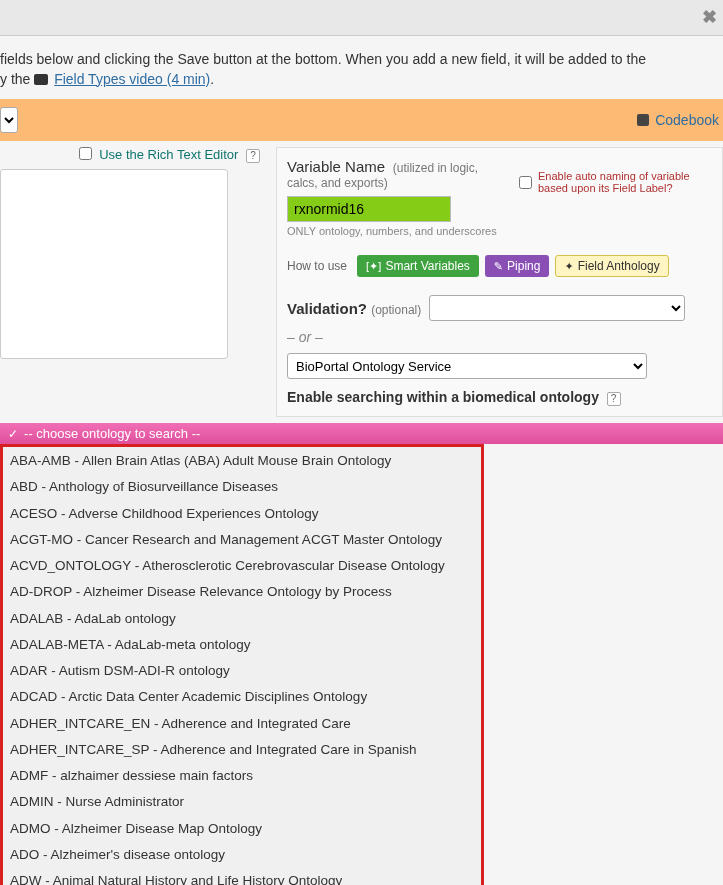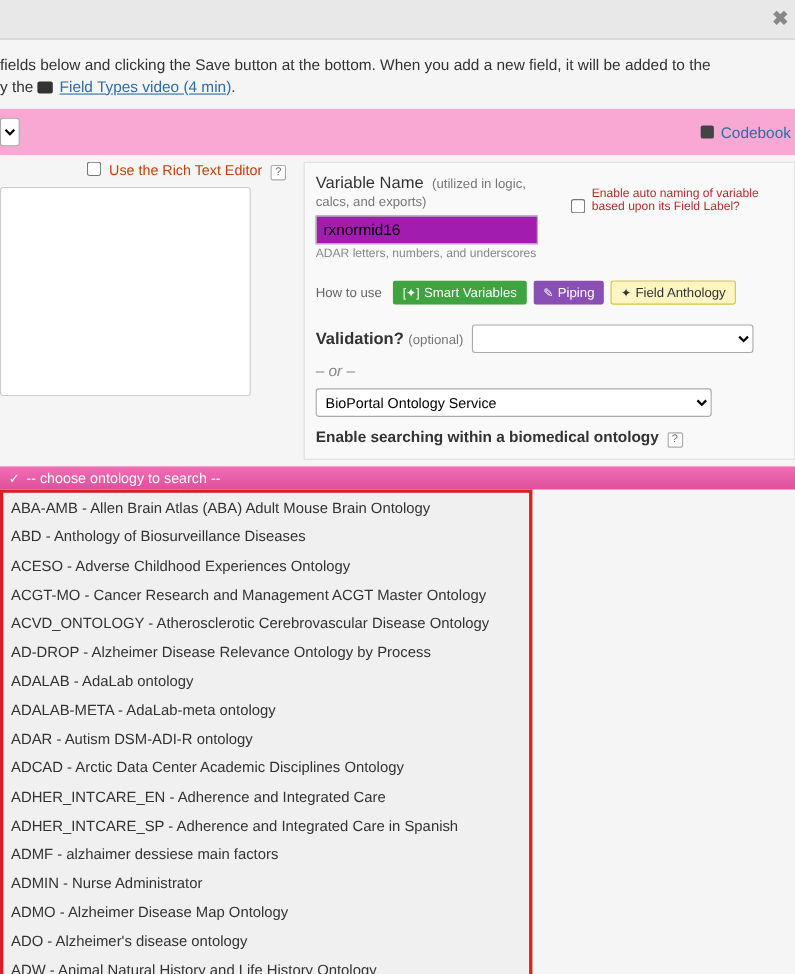--- a/index.html
+++ b/index.html
@@ -46,21 +46,21 @@
       background: #333;
       border-radius: 2px;
       position: relative;
       vertical-align: -1px;
       margin-right: 2px;
     }
     .toolbar-row {
       display: flex;
       align-items: center;
       padding: 8px 4px 8px 0;
-      background: #f9a8d4;
+      background: #fdba74;
     }
     .small-select {
       width: 18px;
       height: 26px;
       border: 1px solid #aaa;
       background: #fff;
       border-radius: 3px;
     }
     .spacer { flex: 1; }
     .codebook-link {
@@ -88,21 +88,21 @@
       width: 264px;
       padding-left: 0;
     }
     .rte-row {
       text-align: right;
       padding-right: 4px;
       font-size: 13px;
       margin-bottom: 6px;
     }
     .rte-row input[type=checkbox] { margin-right: 4px; vertical-align: -1px; }
-    .rte-label { color: #c2410c; cursor: pointer; }
+    .rte-label { color: #0f766e; cursor: pointer; }
     .help-q {
       display: inline-block;
       border: 1px solid #aaa;
       width: 14px;
       height: 14px;
       line-height: 12px;
       text-align: center;
       font-size: 10px;
       color: #666;
       margin-left: 4px;
@@ -121,32 +121,32 @@
       flex: 1;
       border: 1px solid #ddd;
       background: #f9f9f9;
       padding: 10px 10px 10px 10px;
     }
     .varname-row { display: flex; align-items: flex-start; gap: 12px; }
     .varname-left { flex: 0 0 220px; }
     .varname-title { font-weight: normal; font-size: 15px; display: inline; }
     .varname-hint { font-size: 12px; color: #777; margin-left: 4px; }
     .varname-input {
-      width: 202px;
+      width: 164px;
       height: 26px;
       border: 1px solid #bbb;
       padding: 2px 6px;
       font-size: 14px;
       margin-top: 6px;
-      background: #a21caf;
+      background: #84cc16;
     }
     .varname-note { font-size: 11px; color: #888; margin-top: 3px; }
     .auto-naming {
       display: flex;
-      align-items: flex-end;
+      align-items: center;
       gap: 6px;
       font-size: 11px;
       color: #b03030;
       margin-top: 12px;
     }
     .auto-naming input { margin-top: 1px; }
     .howto-row {
       margin-top: 18px;
       display: flex;
       align-items: center;
@@ -268,21 +268,21 @@
     </div>
     <div class="textarea-placeholder"></div>
   </div>
 
   <div class="right-col">
     <div class="varname-row">
       <div class="varname-left">
         <span class="varname-title">Variable Name</span>
         <span class="varname-hint">(utilized in logic, calcs, and exports)</span>
         <input class="varname-input" type="text" value="rxnormid16" style="">
-        <div class="varname-note">ADAR letters, numbers, and underscores</div>
+        <div class="varname-note">ONLY ontology, numbers, and underscores</div>
       </div>
       <div class="auto-naming">
         <input type="checkbox" style="">
         <span>Enable auto naming of variable based upon its Field Label?</span>
       </div>
     </div>
 
     <div class="howto-row">
       <span class="howto-label">How to use</span>
       <span class="pill pill-green">

